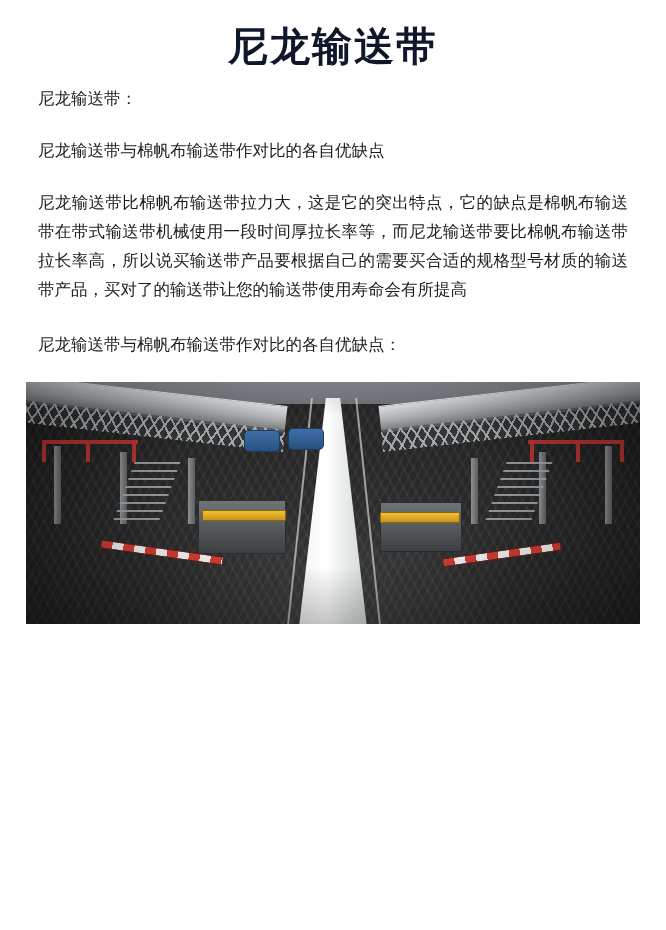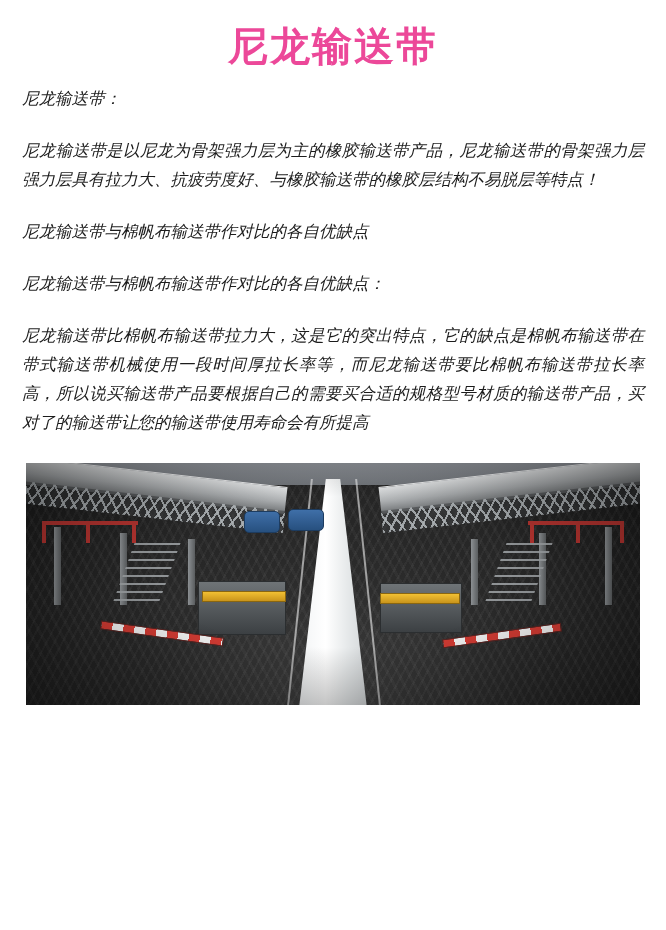--- a/index.html
+++ b/index.html
@@ -18,29 +18,28 @@
     width: 666px;
     height: 930px;
     position: relative;
     box-sizing: border-box;
   }
   .title {
     text-align: center;
     font-size: 40px;
     font-weight: bold;
     letter-spacing: 2px;
-    color: #ec4899;
+    color: #0f172a;
     margin: 0;
     padding: 22px 0 14px 0;
     line-height: 1.2;
   }
   .body-copy {
-    padding: 0 22px;
+    padding: 0 38px;
     box-sizing: border-box;
-    font-style: italic;
   }
   .para {
     font-size: 16.5px;
     line-height: 29px;
     color: #1c1c1c;
     margin: 0 0 23px 0;
     text-align: justify;
     word-break: break-all;
   }
   .para.last {
@@ -192,24 +191,23 @@
 </style>
 </head>
 <body>
 
 <div class="page">
 
   <h1 class="title">尼龙输送带</h1>
 
   <div class="body-copy">
     <p class="para">尼龙输送带：</p>
-    <p class="para">尼龙输送带是以尼龙为骨架强力层为主的橡胶输送带产品，尼龙输送带的骨架强力层强力层具有拉力大、抗疲劳度好、与橡胶输送带的橡胶层结构不易脱层等特点！</p>
     <p class="para">尼龙输送带与棉帆布输送带作对比的各自优缺点</p>
+    <p class="para last">尼龙输送带比棉帆布输送带拉力大，这是它的突出特点，它的缺点是棉帆布输送带在带式输送带机械使用一段时间厚拉长率等，而尼龙输送带要比棉帆布输送带拉长率高，所以说买输送带产品要根据自己的需要买合适的规格型号材质的输送带产品，买对了的输送带让您的输送带使用寿命会有所提高</p>
     <p class="para">尼龙输送带与棉帆布输送带作对比的各自优缺点：</p>
-    <p class="para last">尼龙输送带比棉帆布输送带拉力大，这是它的突出特点，它的缺点是棉帆布输送带在带式输送带机械使用一段时间厚拉长率等，而尼龙输送带要比棉帆布输送带拉长率高，所以说买输送带产品要根据自己的需要买合适的规格型号材质的输送带产品，买对了的输送带让您的输送带使用寿命会有所提高</p>
   </div>
 
   <div class="photo-wrap">
     <div class="photo" role="img">
       <div class="sky"></div>
       <div class="ground"></div>
 
       <div class="belt"></div>
       <div class="belt-edge-l"></div>
       <div class="belt-edge-r"></div>

